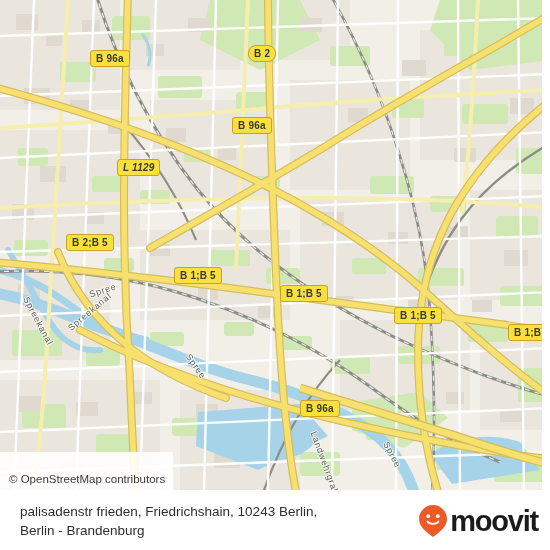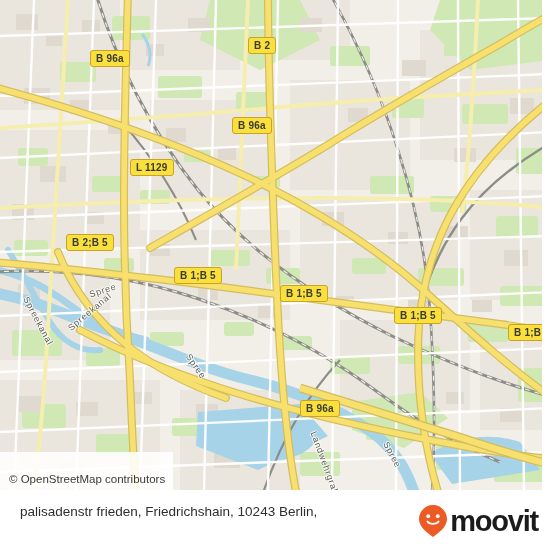--- a/index.html
+++ b/index.html
@@ -363,23 +363,23 @@
         <g fill="none" stroke="#d3bd5d" stroke-width="9">
             <path d="M300 388 C 352 404, 404 420, 456 436 C 492 448, 524 458, 556 466"></path>
           </g>
         <g fill="none" stroke="#f7e06e" stroke-width="6.4">
             <path d="M300 388 C 352 404, 404 420, 456 436 C 492 448, 524 458, 556 466"></path>
           </g>
       </g>
     </svg>
 
     <div class="shield" style="left:90px;  top:50px;">B 96a</div>
-    <div class="shield" style="left:248px; top:37px;">B 2</div>
+    <div class="shield" style="left:248px; top:45px;border-radius:8px;">B 2</div>
     <div class="shield" style="left:232px; top:117px;">B 96a</div>
-    <div class="shield" style="left:130px; top:159px;">L 1129</div>
+    <div class="shield" style="left:117px; top:159px;font-style:italic;">L 1129</div>
     <div class="shield" style="left:66px;  top:234px;text-align:center;">B 2;B 5</div>
     <div class="shield" style="left:174px; top:267px;">B 1;B 5</div>
     <div class="shield" style="left:280px; top:285px;">B 1;B 5</div>
     <div class="shield" style="left:394px; top:307px;">B 1;B 5</div>
     <div class="shield" style="left:508px; top:324px;">B 1;B 5</div>
     <div class="shield" style="left:300px; top:400px;">B 96a</div>
 
     <div class="waterlabel" style="left:30px;  top:295px; transform:rotate(62deg); transform-origin:left top;">Spreekanal</div>
     <div class="waterlabel" style="left:88px;  top:290px; transform:rotate(-18deg); transform-origin:left top;">Spree</div>
     <div class="waterlabel" style="left:66px;  top:325px; transform:rotate(-40deg); transform-origin:left top;">Spreekanal</div>
@@ -387,20 +387,21 @@
     <div class="waterlabel" style="left:318px; top:430px; transform:rotate(70deg); transform-origin:left top;">Landwehrgraben</div>
     <div class="waterlabel" style="left:390px; top:440px; transform:rotate(62deg); transform-origin:left top;">Spree</div>
 
 
     <div id="attribution">© OpenStreetMap contributors</div>
   </div>
 
   <div id="footer">
     <div id="footer-text">
       <span>palisadenstr frieden, Friedrichshain, 10243 Berlin,</span>
+      <span class="line2">Berlin - Brandenburg</span>
     </div>
     <div id="brand">
       <svg width="30" height="34" viewBox="0 0 30 34">
         <path d="M15 1 C 7.3 1, 1 7.3, 1 15 C 1 23.5, 10 29, 15 33 C 20 29, 29 23.5, 29 15 C 29 7.3, 22.7 1, 15 1 Z" fill="#ec5b26"></path>
         <circle cx="10.2" cy="12.2" r="1.9" fill="#ffffff"></circle>
         <circle cx="19.8" cy="12.2" r="1.9" fill="#ffffff"></circle>
         <path d="M9.5 17.5 C 11.5 20.6, 18.5 20.6, 20.5 17.5" stroke="#ffffff" stroke-width="1.9" fill="none" stroke-linecap="round"></path>
       </svg>
       <span id="brand-name">moovit</span>
     </div>

